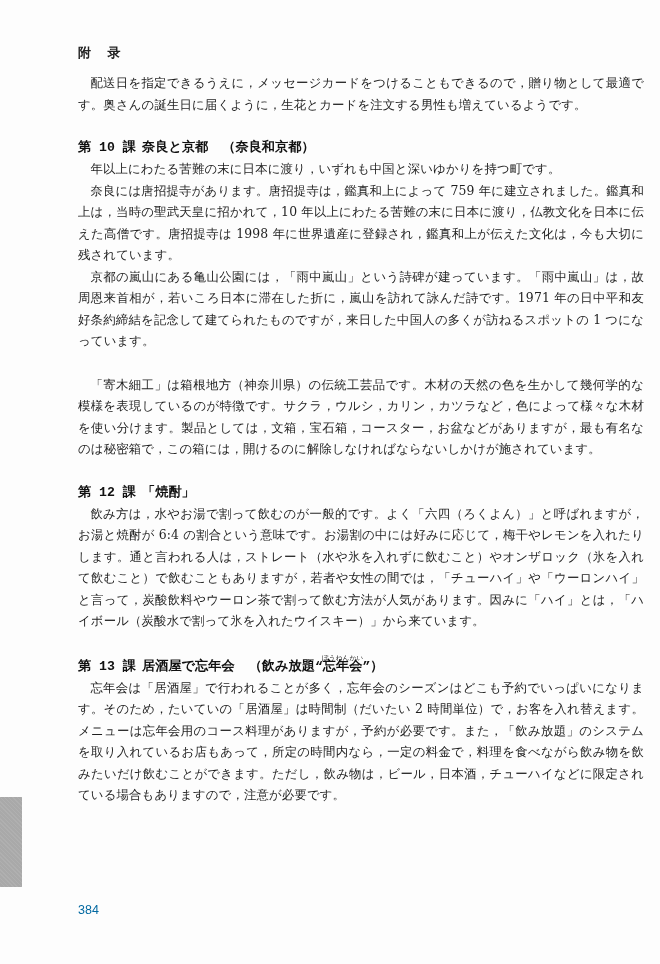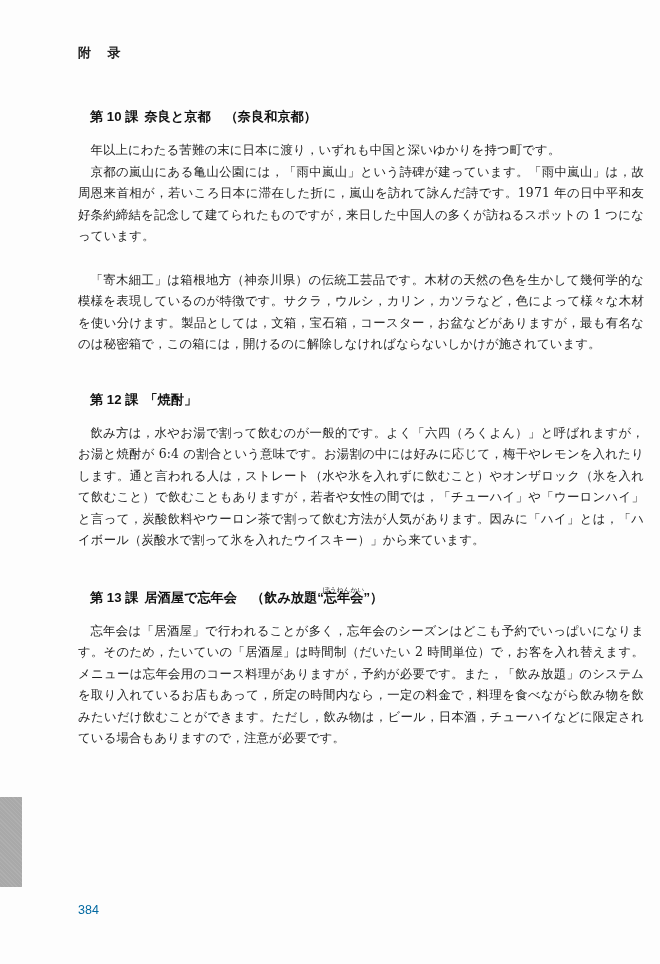--- a/index.html
+++ b/index.html
@@ -44,25 +44,25 @@
       text-indent: 1em;
       margin: 0;
       text-align: justify;
       letter-spacing: 0.15px;
     }
     .lesson {
       margin: 0;
       padding: 0;
     }
     .lesson-title {
-      font-family: Liberation Sans, sans-serif;
+      font-family: Liberation Mono, monospace;
       font-weight: bold;
       font-size: 13.2px;
       line-height: 21px;
-      margin: 12px;
+      margin: 0;
       color: #111;
       white-space: nowrap;
     }
     .lesson-title .num { margin-right: 6px; }
     .lesson-title .sub { margin-left: 14px; }
     .ruby-wrap {
       position: relative;
       display: inline-block;
       text-align: right;
     }
@@ -100,28 +100,32 @@
   </style>
 </head>
 <body>
 
 <div class="page">
 
   <div class="running-head">附 录</div>
 
   <div class="content">
 
+    <section class="intro">
+      <p class="para">配送日を指定できるうえに，メッセージカードをつけることもできるので，贈り物として最適です。奥さんの誕生日に届くように，生花とカードを注文する男性も増えているようです。</p>
+    </section>
 
     <div class="gap-1"></div>
 
     <section class="lesson">
       <h2 class="lesson-title">
         <span class="num">第 10 課</span><span>奈良と京都</span><span class="sub">（奈良和京都）</span>
       </h2>
       <p class="para">年以上にわたる苦難の末に日本に渡り，いずれも中国と深いゆかりを持つ町です。</p>
+      <p class="para">奈良には唐招提寺があります。唐招提寺は，鑑真和上によって 759 年に建立されました。鑑真和上は，当時の聖武天皇に招かれて，10 年以上にわたる苦難の末に日本に渡り，仏教文化を日本に伝えた高僧です。唐招提寺は 1998 年に世界遺産に登録され，鑑真和上が伝えた文化は，今も大切に残されています。</p>
       <p class="para">京都の嵐山にある亀山公園には，「雨中嵐山」という詩碑が建っています。「雨中嵐山」は，故周恩来首相が，若いころ日本に滞在した折に，嵐山を訪れて詠んだ詩です。1971 年の日中平和友好条約締結を記念して建てられたものですが，来日した中国人の多くが訪ねるスポットの 1 つになっています。</p>
     </section>
 
     <div class="gap-2"></div>
 
     <section class="lesson">
       <p class="para">「寄木細工」は箱根地方（神奈川県）の伝統工芸品です。木材の天然の色を生かして幾何学的な模様を表現しているのが特徴です。サクラ，ウルシ，カリン，カツラなど，色によって様々な木材を使い分けます。製品としては，文箱，宝石箱，コースター，お盆などがありますが，最も有名なのは秘密箱で，この箱には，開けるのに解除しなければならないしかけが施されています。</p>
     </section>
 
     <div class="gap-3"></div>

